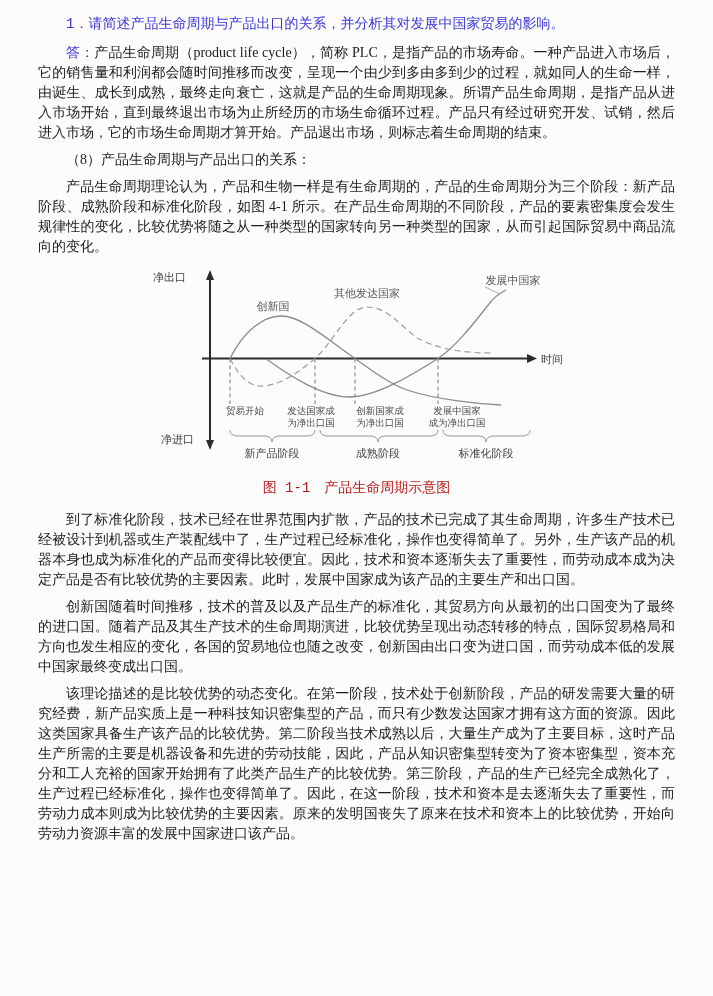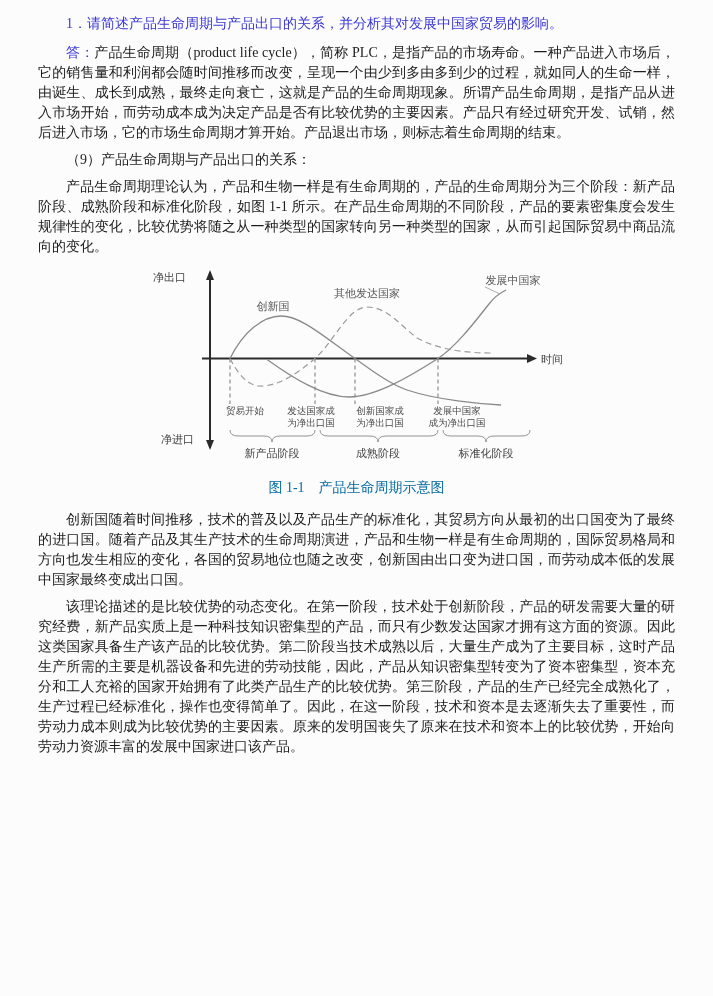--- a/index.html
+++ b/index.html
@@ -17,54 +17,56 @@
   .para{
     margin:0 0 7px 0;
     text-indent:2em;
     text-align:justify;
   }
   .question{
     color:#3a36d6;
     margin:6px 0 9px 0;
     text-indent:2em;
     text-align:justify;
+    font-family:Liberation Mono, monospace;
   }
   .blue{color:#3a36d6;}
   .subheading{margin:2px 0 7px 0;text-indent:2em;}
   .figure-wrap{
     width:424px;
     margin:6px auto 2px auto;
   }
   .figure-caption{
     text-align:center;
     margin:10px 0 12px 0;
     font-size:14px;
-    color:#0369a1;
+    color:#b91c1c;
+    font-family:Liberation Mono, monospace;
   }
   svg text{
     font-family:"Liberation Serif","DejaVu Serif",serif;
     fill:#4a4a4a;
   }
   .axis-label{font-size:11px;fill:#3f3f3f;}
   .curve-label{font-size:11px;fill:#555;}
   .event-label{font-size:9.5px;fill:#4a4a4a;}
   .stage-label{font-size:11px;fill:#3f3f3f;}
 </style>
 </head>
 <body>
 
 <div>
 
   <p class="question">1．请简述产品生命周期与产品出口的关系，并分析其对发展中国家贸易的影响。</p>
 
-  <p class="para"><span class="blue">答：</span><span>产品生命周期（product life cycle），简称 PLC，是指产品的市场寿命。一种产品进入市场后，它的销售量和利润都会随时间推移而改变，呈现一个由少到多由多到少的过程，就如同人的生命一样，由诞生、成长到成熟，最终走向衰亡，这就是产品的生命周期现象。所谓产品生命周期，是指产品从进入市场开始，而劳动成本成为决定产品是否有比较优势的主要因素。产品只有经过研究开发、试销，然后进入市场，它的市场生命周期才算开始。产品退出市场，则标志着生命周期的结束。</span></p>
+  <p class="para"><span class="blue">答：</span><span>产品生命周期（product life cycle），简称 PLC，是指产品的市场寿命。一种产品进入市场后，它的销售量和利润都会随时间推移而改变，呈现一个由少到多由多到少的过程，就如同人的生命一样，由诞生、成长到成熟，最终走向衰亡，这就是产品的生命周期现象。所谓产品生命周期，是指产品从进入市场开始，直到最终退出市场为止所经历的市场生命循环过程。产品只有经过研究开发、试销，然后进入市场，它的市场生命周期才算开始。产品退出市场，则标志着生命周期的结束。</span></p>
 
-  <p class="subheading">（9）产品生命周期与产品出口的关系：</p>
+  <p class="subheading">（8）产品生命周期与产品出口的关系：</p>
 
-  <p class="para">产品生命周期理论认为，产品和生物一样是有生命周期的，产品的生命周期分为三个阶段：新产品阶段、成熟阶段和标准化阶段，如图 1-1 所示。在产品生命周期的不同阶段，产品的要素密集度会发生规律性的变化，比较优势将随之从一种类型的国家转向另一种类型的国家，从而引起国际贸易中商品流向的变化。</p>
+  <p class="para">产品生命周期理论认为，产品和生物一样是有生命周期的，产品的生命周期分为三个阶段：新产品阶段、成熟阶段和标准化阶段，如图 4-1 所示。在产品生命周期的不同阶段，产品的要素密集度会发生规律性的变化，比较优势将随之从一种类型的国家转向另一种类型的国家，从而引起国际贸易中商品流向的变化。</p>
 
   <div class="figure-wrap">
     <svg width="424" height="198" viewBox="0 0 424 198">
 
       <line x1="65" y1="8" x2="65" y2="184" stroke="#2b2b2b" stroke-width="2"></line>
       <polygon points="61,16 65,6 69,16" fill="#2b2b2b"></polygon>
       <polygon points="61,176 65,186 69,176" fill="#2b2b2b"></polygon>
 
       <line x1="57" y1="94.5" x2="384" y2="94.5" stroke="#2b2b2b" stroke-width="2"></line>
       <polygon points="382,90 392,94.5 382,99" fill="#2b2b2b"></polygon>
@@ -104,19 +106,20 @@
       <text x="127" y="193" text-anchor="middle" class="stage-label">新产品阶段</text>
       <text x="233" y="193" text-anchor="middle" class="stage-label">成熟阶段</text>
       <text x="341" y="193" text-anchor="middle" class="stage-label">标准化阶段</text>
     </svg>
   </div>
 
   <div class="figure-caption">图 1-1　产品生命周期示意图</div>
 
 
 
+  <p class="para">到了标准化阶段，技术已经在世界范围内扩散，产品的技术已完成了其生命周期，许多生产技术已经被设计到机器或生产装配线中了，生产过程已经标准化，操作也变得简单了。另外，生产该产品的机器本身也成为标准化的产品而变得比较便宜。因此，技术和资本逐渐失去了重要性，而劳动成本成为决定产品是否有比较优势的主要因素。此时，发展中国家成为该产品的主要生产和出口国。</p>
 
 
-  <p class="para">创新国随着时间推移，技术的普及以及产品生产的标准化，其贸易方向从最初的出口国变为了最终的进口国。随着产品及其生产技术的生命周期演进，产品和生物一样是有生命周期的，国际贸易格局和方向也发生相应的变化，各国的贸易地位也随之改变，创新国由出口变为进口国，而劳动成本低的发展中国家最终变成出口国。</p>
+  <p class="para">创新国随着时间推移，技术的普及以及产品生产的标准化，其贸易方向从最初的出口国变为了最终的进口国。随着产品及其生产技术的生命周期演进，比较优势呈现出动态转移的特点，国际贸易格局和方向也发生相应的变化，各国的贸易地位也随之改变，创新国由出口变为进口国，而劳动成本低的发展中国家最终变成出口国。</p>
 
   <p class="para">该理论描述的是比较优势的动态变化。在第一阶段，技术处于创新阶段，产品的研发需要大量的研究经费，新产品实质上是一种科技知识密集型的产品，而只有少数发达国家才拥有这方面的资源。因此这类国家具备生产该产品的比较优势。第二阶段当技术成熟以后，大量生产成为了主要目标，这时产品生产所需的主要是机器设备和先进的劳动技能，因此，产品从知识密集型转变为了资本密集型，资本充分和工人充裕的国家开始拥有了此类产品生产的比较优势。第三阶段，产品的生产已经完全成熟化了，生产过程已经标准化，操作也变得简单了。因此，在这一阶段，技术和资本是去逐渐失去了重要性，而劳动力成本则成为比较优势的主要因素。原来的发明国丧失了原来在技术和资本上的比较优势，开始向劳动力资源丰富的发展中国家进口该产品。</p>
 
 </div>
 
 </body></html>

